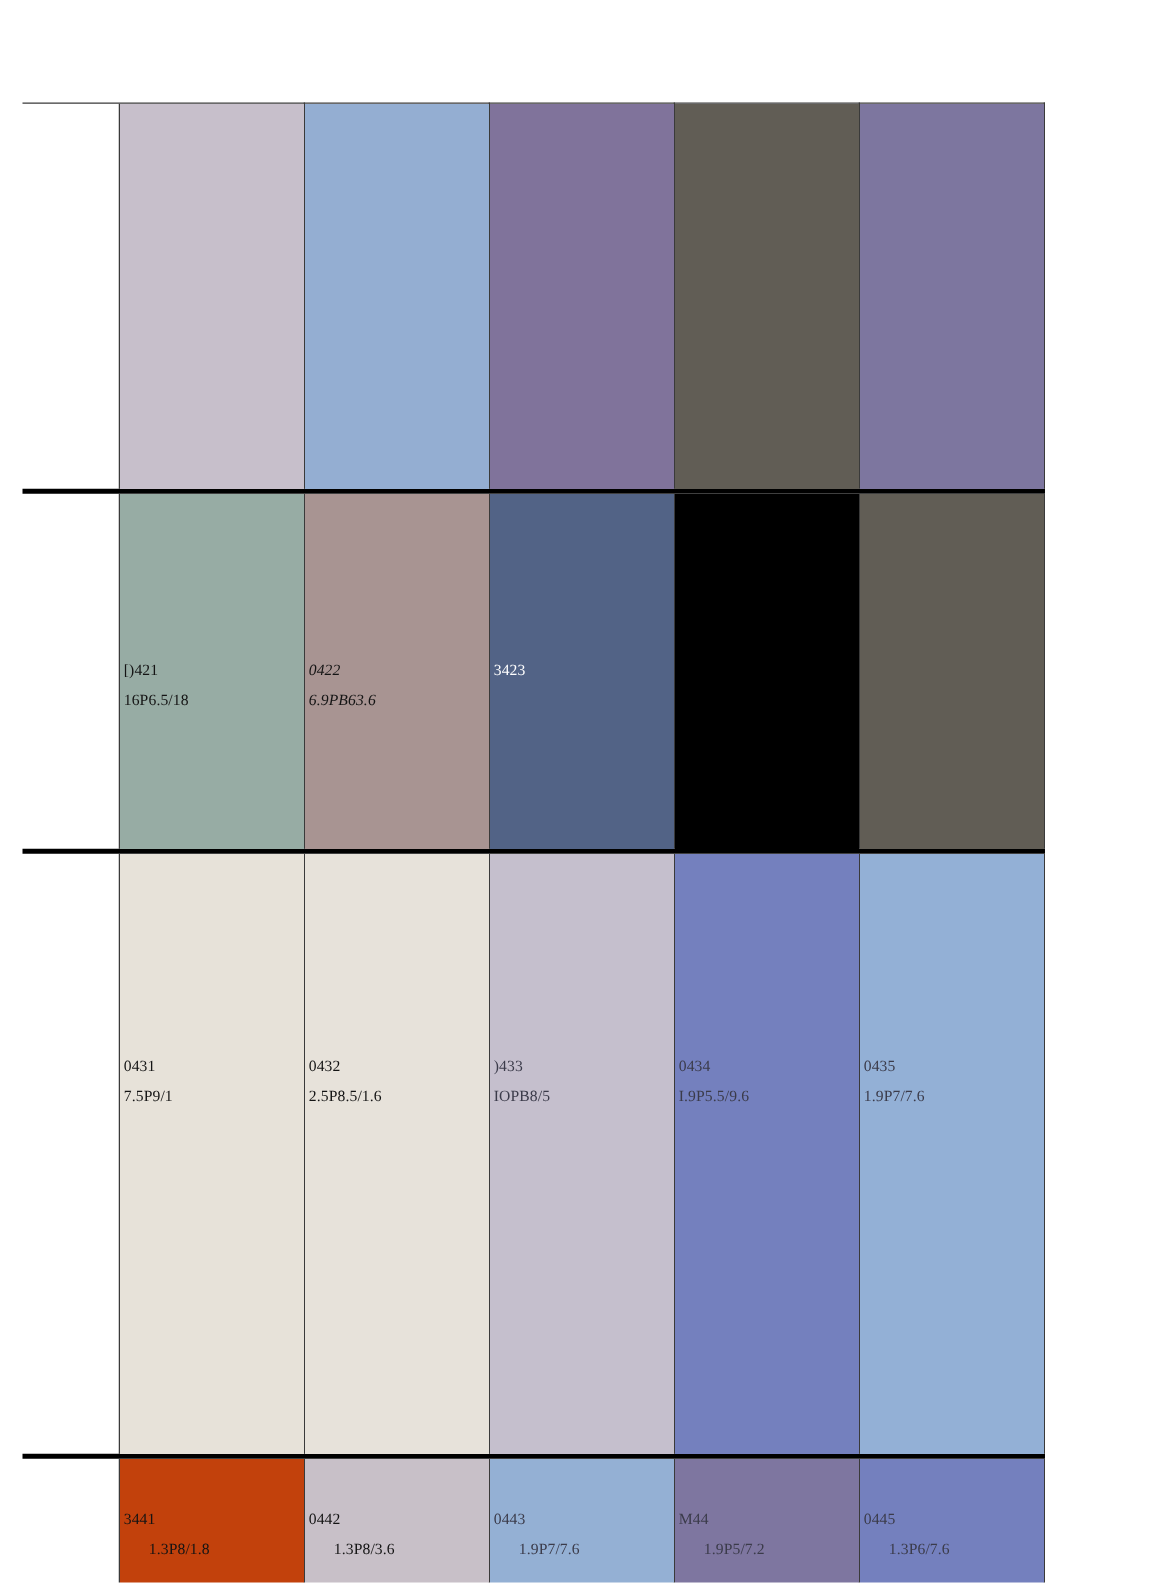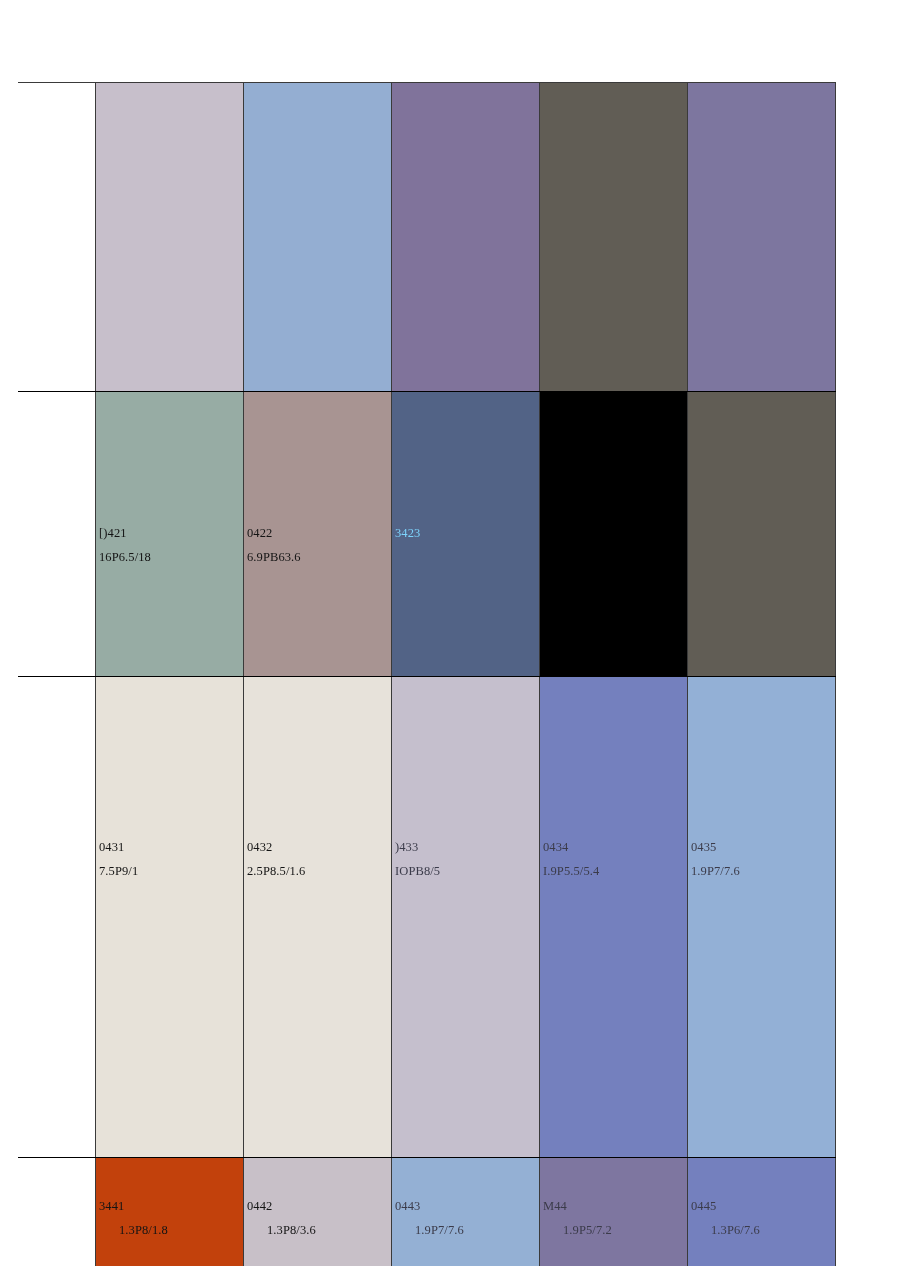--- a/index.html
+++ b/index.html
@@ -31,21 +31,21 @@
     border-collapse: collapse;
     table-layout: fixed;
     border-spacing: 0;
   }
 
   table.swatch-grid td {
     padding: 0;
     margin: 0;
     vertical-align: top;
     border-top: 1px solid #3a3a3a;
-    border-bottom: 1px solid #000000;
+    border-bottom: 4px solid #000000;
     overflow: hidden;
   }
 
   
   td.rowhead {
     width: 77px;
     background: #ffffff;
     border-left: none;
     border-right: none;
   }
@@ -68,21 +68,21 @@
     position: absolute;
     left: 3px;
     font-size: 12.5px;
     line-height: 13px;
     color: #101010;
     white-space: nowrap;
     letter-spacing: 0.1px;
   }
   .cell-label.dark-on-light { color: #141414; }
   .cell-label.muted        { color: #3b3b4a; }
-  .cell-label.on-dark      { color: #7dd3fc; }
+  .cell-label.on-dark      { color: #ffffff; }
 
   
   .r2 .ln1 { top: 135px; }
   .r2 .ln2 { top: 159px; }
   .r3 .ln1 { top: 164px; }
   .r3 .ln2 { top: 188px; }
   .r4 .ln1 { top: 42px;  }
   .r4 .ln2 { top: 66px; margin-left: 20px;  }
 </style>
 </head>
@@ -111,21 +111,21 @@
         </tr>
         <tr class="r2" style="height: 284px;">
           <td class="rowhead" style="height: 284px;"></td>
           <td class="swatch" style="height: 284px; width: 147px; background: rgb(151, 172, 164);">
             <div class="cell-inner" style="height: 284px;">
               <div class="cell-label ln1 dark-on-light">[)421</div>
               <div class="cell-label ln2 dark-on-light">16P6.5/18</div>
             </div>
           </td>
           <td class="swatch" style="height: 284px; width: 147px; background: rgb(168, 148, 146);">
-            <div class="cell-inner" style="height: 281px;">
+            <div class="cell-inner" style="height: 281px; font-style: italic;">
               <div class="cell-label ln1 dark-on-light">0422</div>
               <div class="cell-label ln2 dark-on-light">6.9PB63.6</div>
             </div>
           </td>
           <td class="swatch" style="height: 284px; width: 147px; background: rgb(82, 99, 134);">
             <div class="cell-inner" style="height: 284px;">
               <div class="cell-label ln1 on-dark">3423</div>
               <div class="cell-label ln2 on-dark"></div>
             </div>
           </td>
@@ -158,21 +158,21 @@
           </td>
           <td class="swatch" style="height: 372px; width: 147px; background: rgb(197, 191, 205);">
             <div class="cell-inner" style="height: 372px;">
               <div class="cell-label ln1 muted">)433</div>
               <div class="cell-label ln2 muted">IOPB8/5</div>
             </div>
           </td>
           <td class="swatch" style="height: 372px; width: 147px; background: rgb(116, 128, 190);">
             <div class="cell-inner" style="height: 432px;">
               <div class="cell-label ln1 muted">0434</div>
-              <div class="cell-label ln2 muted">I.9P5.5/5.4</div>
+              <div class="cell-label ln2 muted">I.9P5.5/9.6</div>
             </div>
           </td>
           <td class="swatch" style="height: 372px; width: 147px; background: rgb(147, 176, 214);">
             <div class="cell-inner" style="height: 416px;">
               <div class="cell-label ln1 muted">0435</div>
               <div class="cell-label ln2 muted">1.9P7/7.6</div>
             </div>
           </td>
         </tr>
         <tr class="r4" style="height: 124px;">

